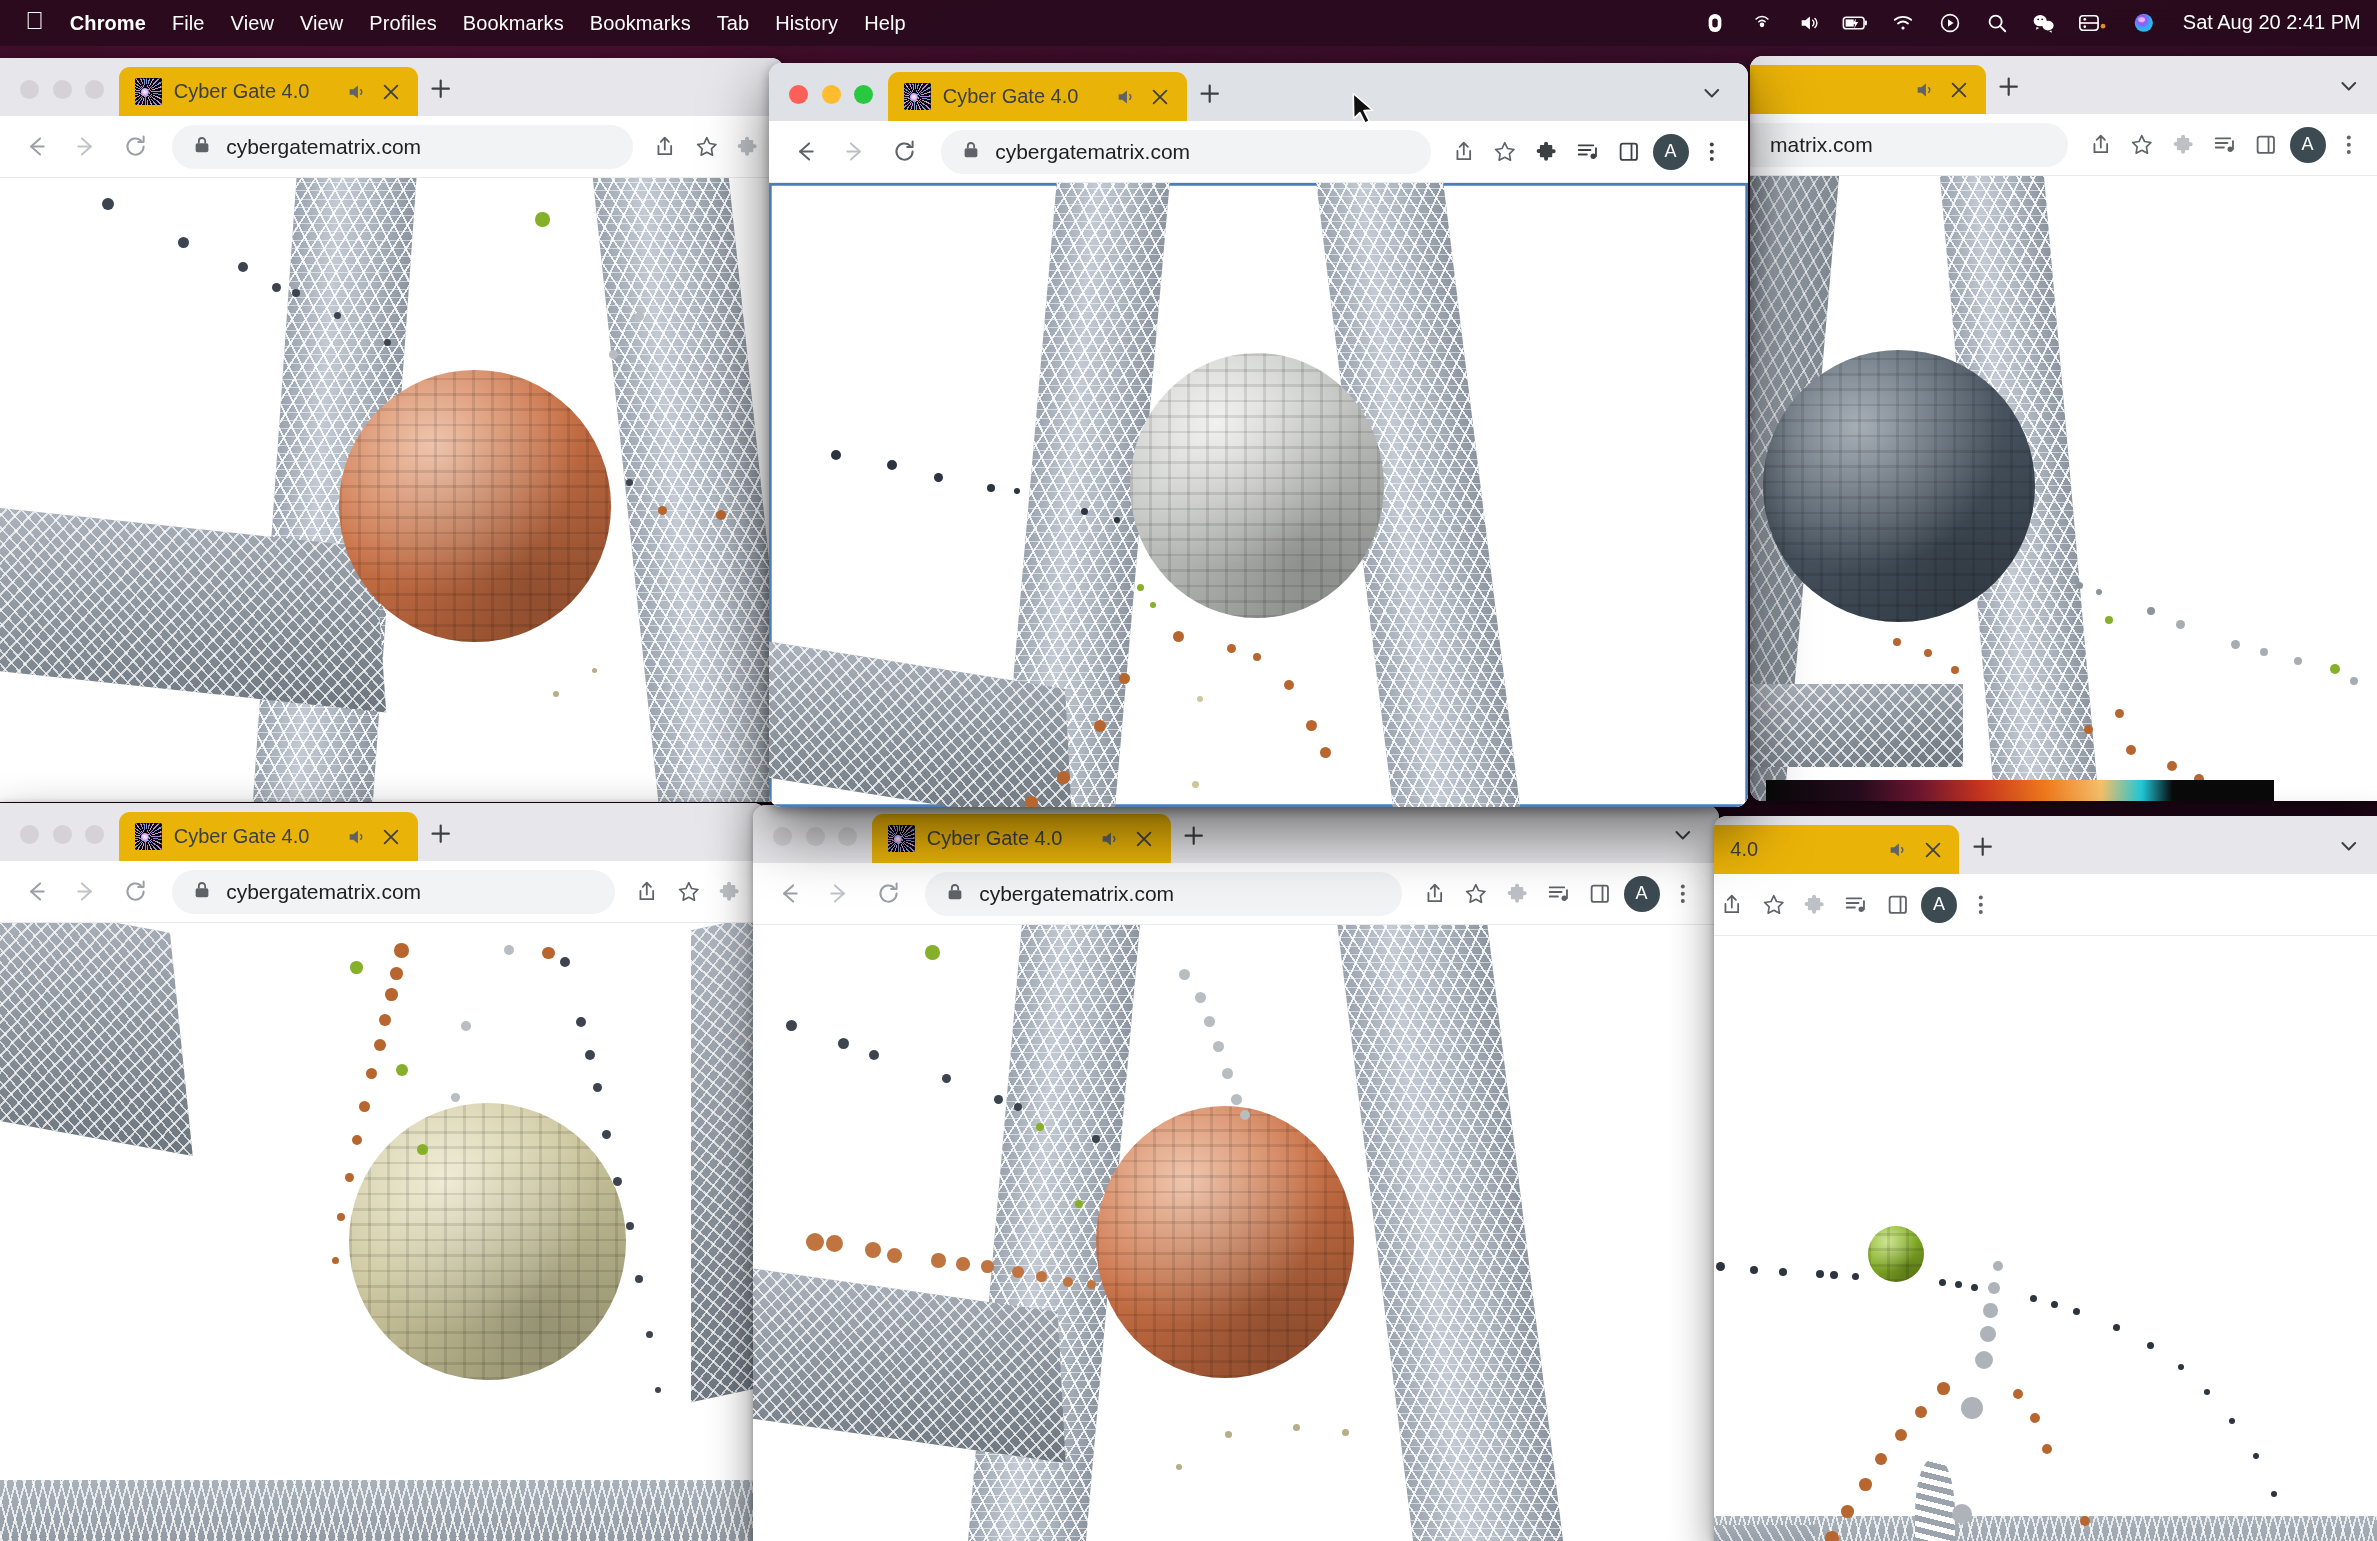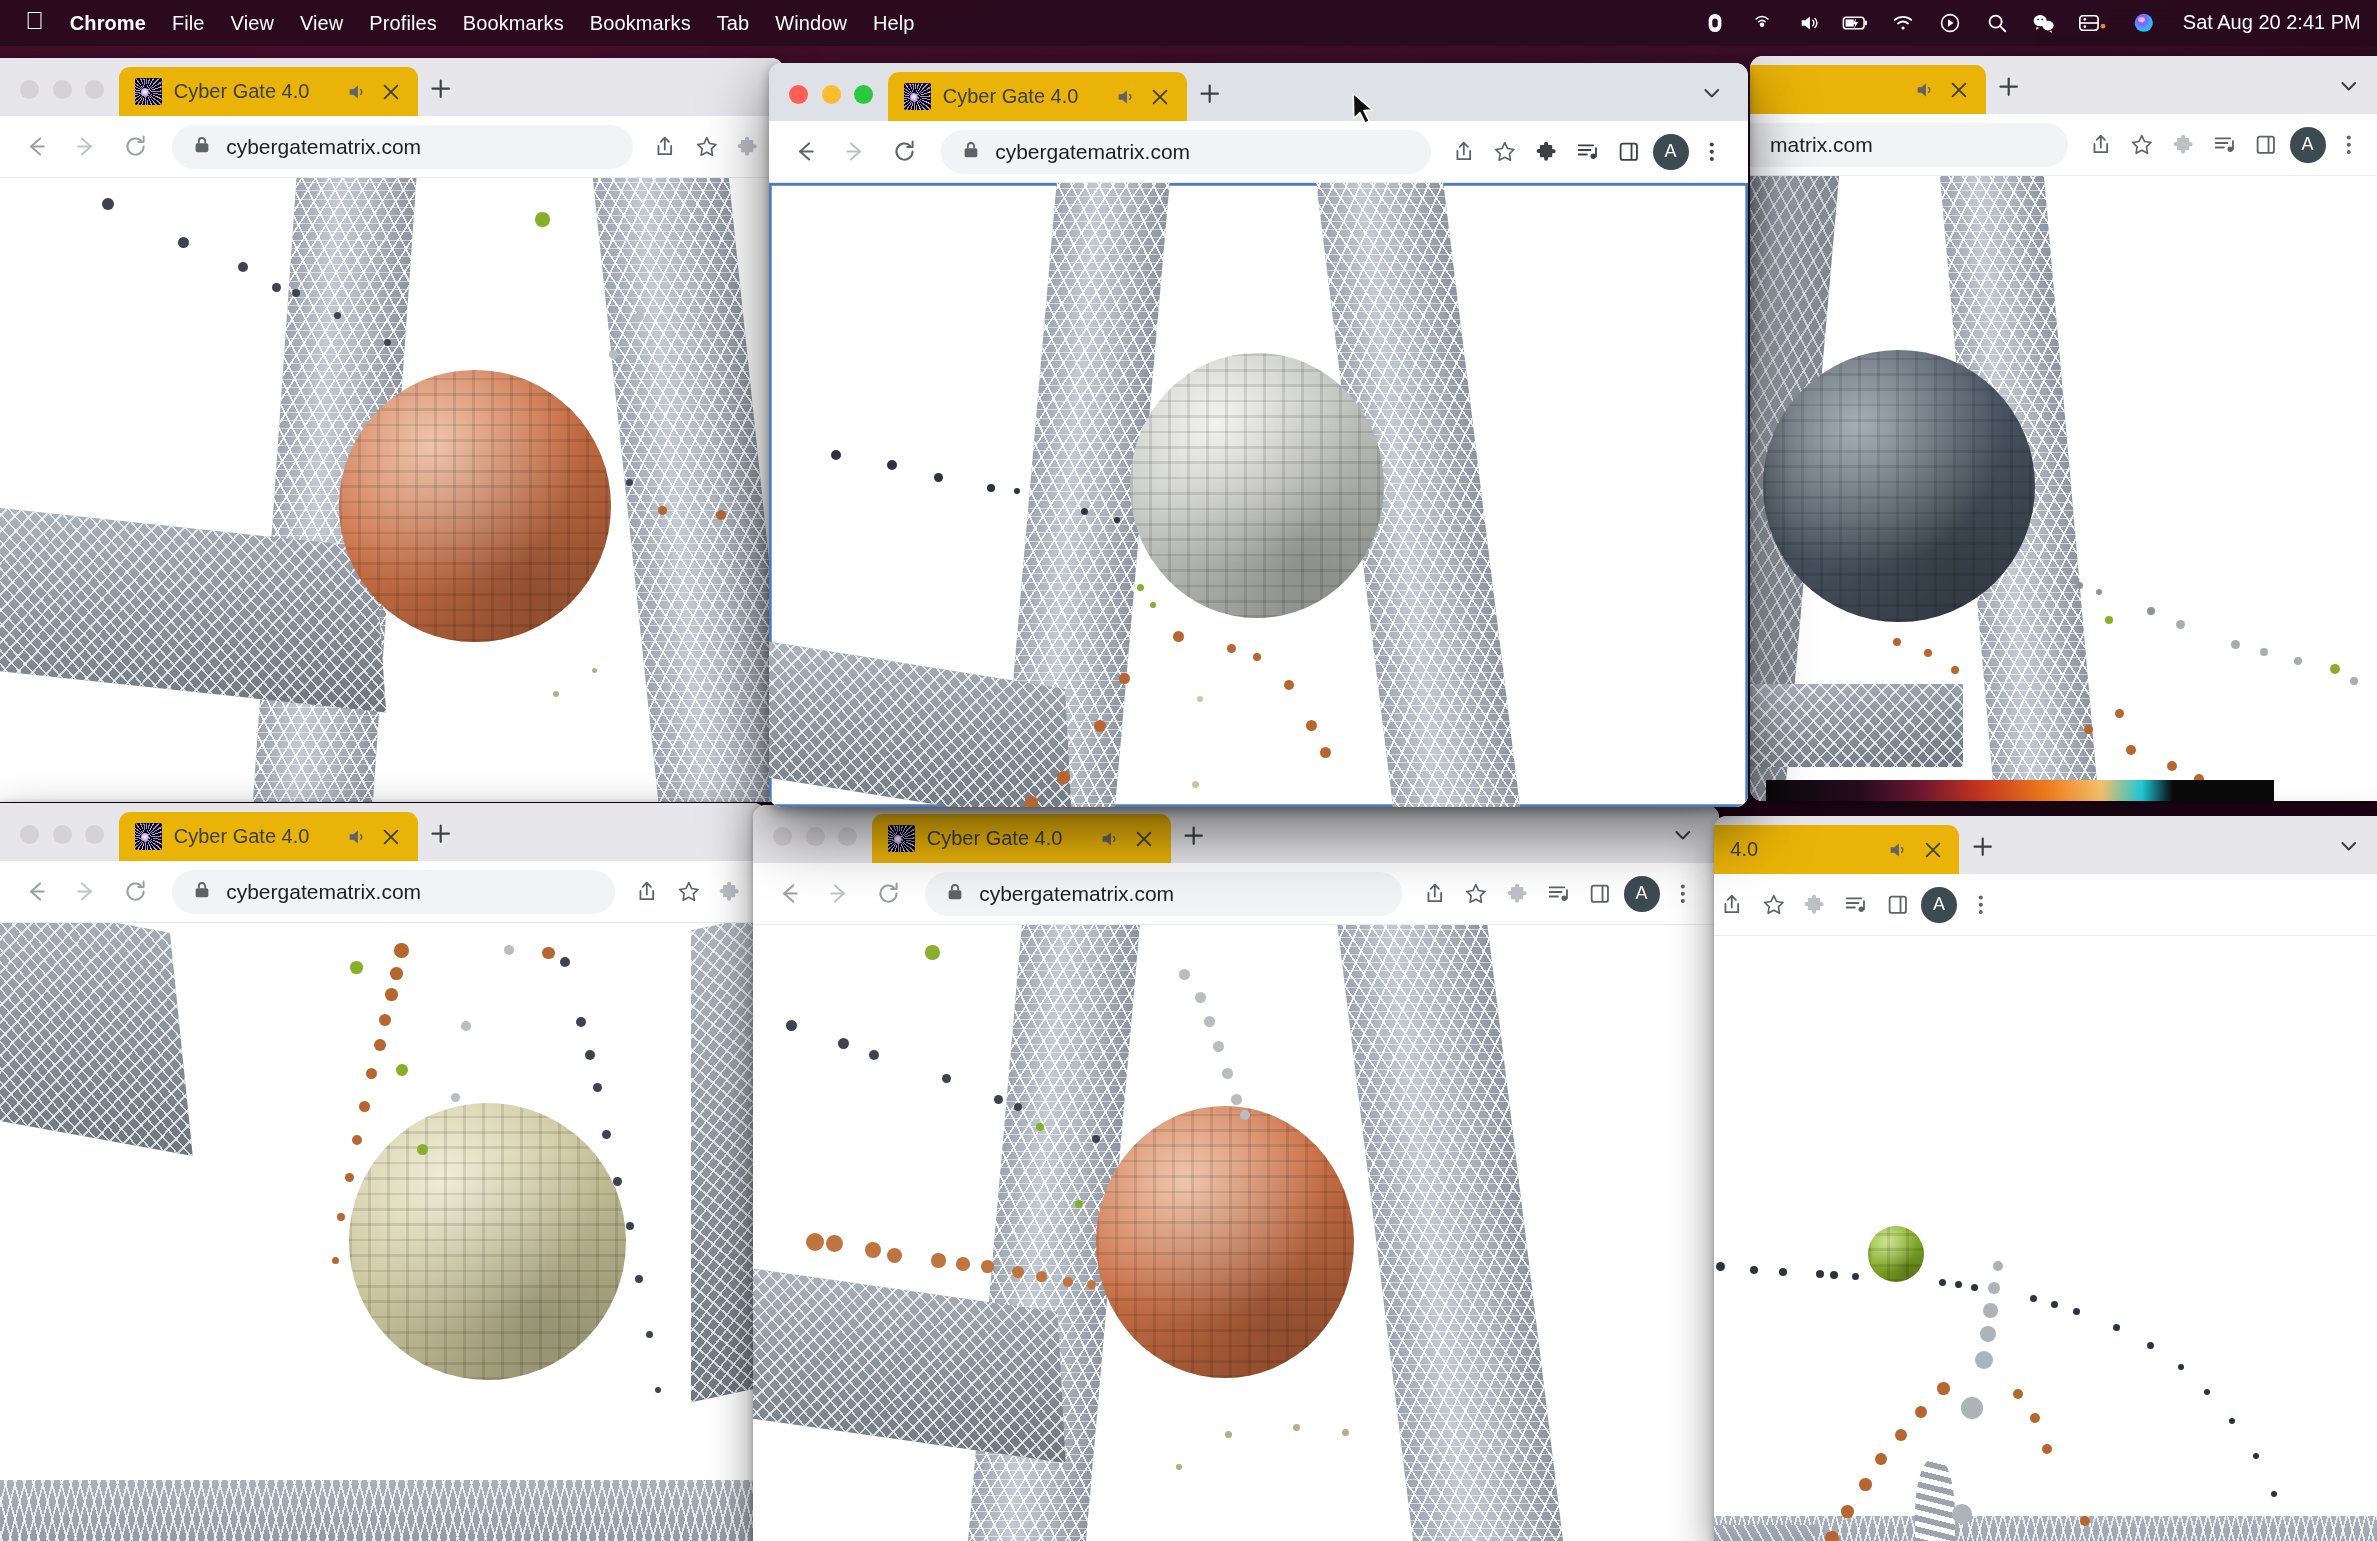--- a/index.html
+++ b/index.html
@@ -877,21 +877,21 @@
 <div id="menubar">
   <span class="mb-apple"></span>
   <span class="mb-item bold">Chrome</span>
   <span class="mb-item">File</span>
   <span class="mb-item">View</span>
   <span class="mb-item">View</span>
   <span class="mb-item">Profiles</span>
   <span class="mb-item">Bookmarks</span>
   <span class="mb-item">Bookmarks</span>
   <span class="mb-item">Tab</span>
-  <span class="mb-item">Window</span>
+  <span class="mb-item">History</span>
   <span class="mb-item">Help</span>
 
   <div id="menubar-right">
     <span class="mb-icon">
       <svg width="20" height="22" viewBox="0 0 22 24">
           <rect x="4" y="2" width="14" height="20" rx="7" fill="#fff"></rect>
           <rect x="8" y="7" width="6" height="10" rx="3" fill="#2b0c1e"></rect>
         </svg>
     </span>
     <span class="mb-icon">

